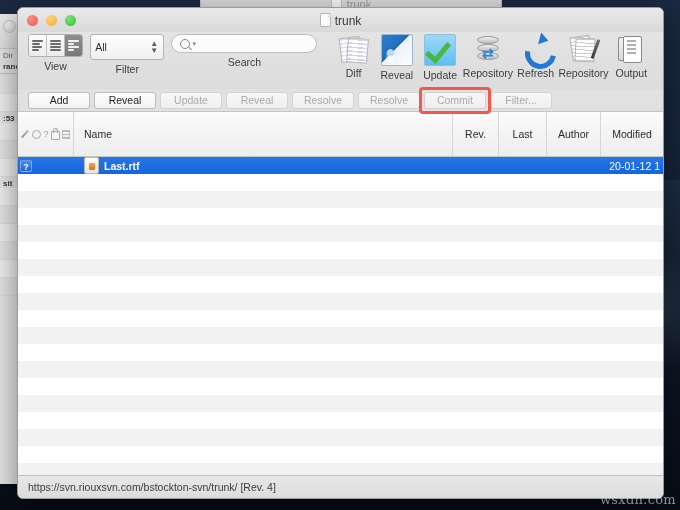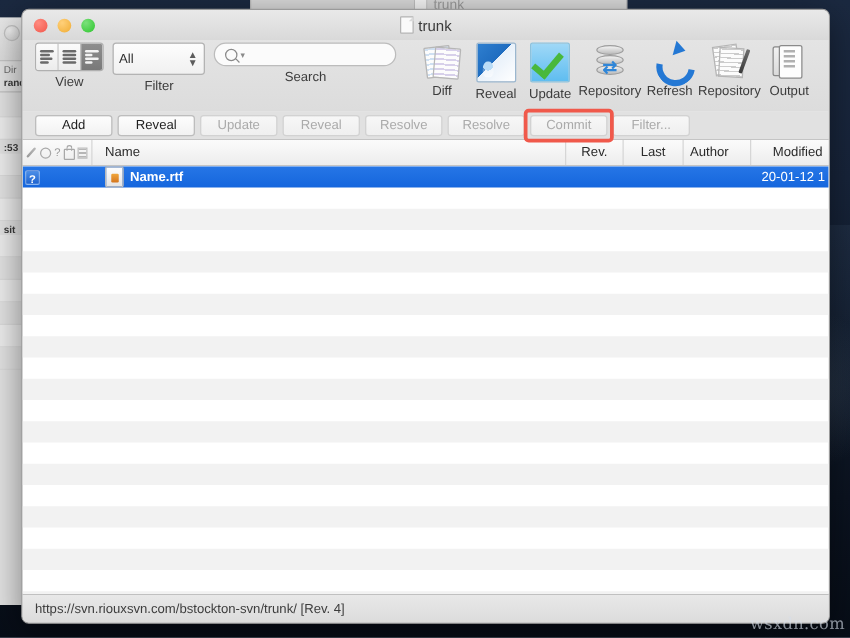--- a/index.html
+++ b/index.html
@@ -463,34 +463,34 @@
     border-top: 1px solid #c4c4c4;
     border-bottom: 1px solid #c4c4c4;
     font-size: 10.5px;
     color: #2b2b2b;
   }
   .col {
     display: flex;
     align-items: center;
     border-right: 1px solid #d6d6d6;
     box-sizing: border-box;
-    padding: 4px 5px;
+    padding: 16px 5px;
   }
   .col.flagcol {
     width: 56px;
     justify-content: space-around;
     padding: 0 3px;
     gap: 2px;
   }
   .col.namecol { flex: 1 1 auto; padding-left: 10px; }
   .col.selcol { width: 120px; justify-content: flex-end; padding-right: 6px; }
   .col.revcol { width: 46px; justify-content: center; }
   .col.lastcol { width: 48px; justify-content: center; }
-  .col.authcol { width: 54px; }
-  .col.modcol { width: 62px; justify-content: flex-end; border-right: none; }
+  .col.authcol { width: 54px; justify-content: center; }
+  .col.modcol { width: 62px; justify-content: center; border-right: none; }
   .sort-caret { font-size: 8px; margin-left: 4px; color:#4a4a4a; }
 
   .hdr-mini { color:#9a9a9a; font-size: 9px; line-height: 1; }
   .hdr-pencil {
     width: 9px; height: 9px; position: relative;
   }
   .hdr-pencil::before{
     content:""; position:absolute; left:3px; top:-1px;
     width: 2px; height: 10px;
     background: linear-gradient(180deg,#b8b8b8,#9a9a9a);
@@ -809,21 +809,21 @@
     </div>
   </div>
 
   <div id="file-list">
     <div class="row selected">
       <div class="cell flagcell">
         <span class="status-chip">?</span>
       </div>
       <div class="cell namecell">
         <span class="rtf-icon"></span>
-        <span class="fname">Name.rtf</span>
+        <span class="fname">Last.rtf</span>
       </div>
       <div class="cell selcell"></div>
       <div class="cell revcell"></div>
       <div class="cell lastcell"></div>
       <div class="cell authcell"></div>
       <div class="cell modcell">20-01-12 1</div>
     </div>
     <div id="empty-rows">
         <div class="row"></div>
         <div class="row alt"></div>

